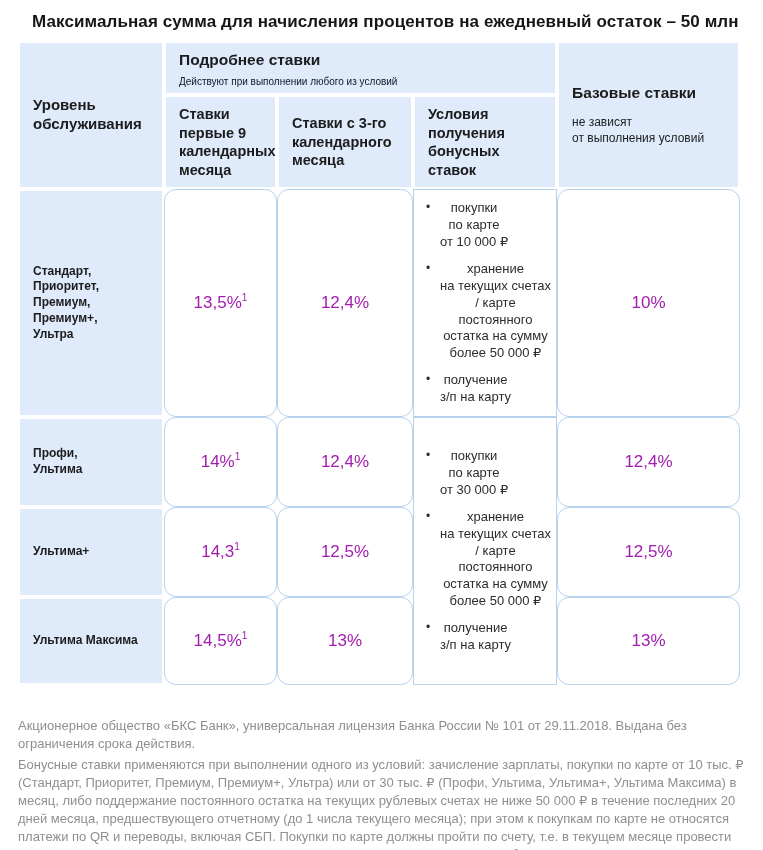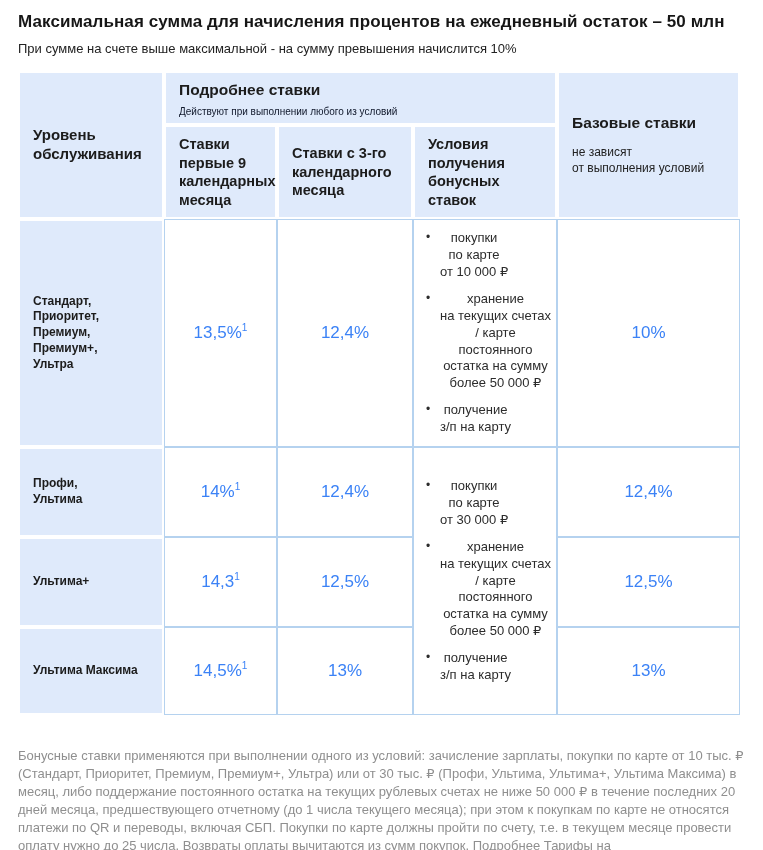--- a/index.html
+++ b/index.html
@@ -12,21 +12,21 @@
   .page {
     width: 763px;
     height: 850px;
     box-sizing: border-box;
     padding: 10px 18px 0 18px;
     overflow: hidden;
   }
   .title {
     font-size: 17px;
     font-weight: bold;
-    margin: 2px 0 9px 0;
+    margin: 2px 0 9px 14px;
     letter-spacing: 0.1px;
     color: #161616;
   }
   .subtitle {
     font-size: 13px;
     margin: 0 0 15px 0;
     color: #222222;
   }
   table.rates {
     border-collapse: separate;
@@ -92,21 +92,22 @@
   .level-cell {
     font-weight: bold;
     font-size: 12px;
     padding: 8px 4px 8px 13px;
     white-space: pre-line;
     line-height: 1.32;
   }
   .rate-cell {
     text-align: center;
     font-size: 17px;
-    color: #3b82f6;
+    color: #a21caf;
+    border-radius: 12px;
   }
   .rate-cell sup {
     font-size: 10px;
     vertical-align: super;
     line-height: 0;
   }
   .cond-cell {
     padding: 10px 2px 10px 12px;
   }
   .bullet-item {
@@ -136,21 +137,20 @@
   }
   .footer p { margin: 0 0 3px 0; }
   .footer sup { font-size: 9.5px; }
 </style>
 </head>
 <body>
 
 <div class="page">
 
   <h1 class="title">Максимальная сумма для начисления процентов на ежедневный остаток – 50 млн</h1>
-  <p class="subtitle">При сумме на счете выше максимальной - на сумму превышения начислится 10%</p>
 
   <table class="rates">
     <colgroup>
       <col style="width:146px">
       <col style="width:113px">
       <col style="width:136px">
       <col style="width:144px">
       <col style="width:183px">
     </colgroup>
 
@@ -255,16 +255,17 @@
     <tr style="height:88px">
       <td class="blue level-cell">Ультима Максима</td>
       <td class="body rate-cell"><span>14,5%</span><sup>1</sup></td>
       <td class="body rate-cell">13%</td>
       <td class="body rate-cell">13%</td>
     </tr>
   </tbody>
     </table>
 
   <div class="footer">
+    <p>Акционерное общество «БКС Банк», универсальная лицензия Банка России № 101 от 29.11.2018. Выдана без ограничения срока действия.</p>
     <p><span>Бонусные ставки применяются при выполнении одного из условий: зачисление зарплаты, покупки по карте от 10 тыс. ₽ (Стандарт, Приоритет, Премиум, Премиум+, Ультра) или от 30 тыс. ₽ (Профи, Ультима, Ультима+, Ультима Максима) в месяц, либо поддержание постоянного остатка на текущих рублевых счетах не ниже 50 000 ₽ в течение последних 20 дней месяца, предшествующего отчетному (до 1 числа текущего месяца); при этом к покупкам по карте не относятся платежи по QR и переводы, включая СБП. Покупки по карте должны пройти по счету, т.е. в текущем месяце провести оплату нужно до 25 числа. Возвраты оплаты вычитаются из сумм покупок. Подробнее Тарифы на </span></p>
   </div>
 
 </div>
 
 </body></html>

